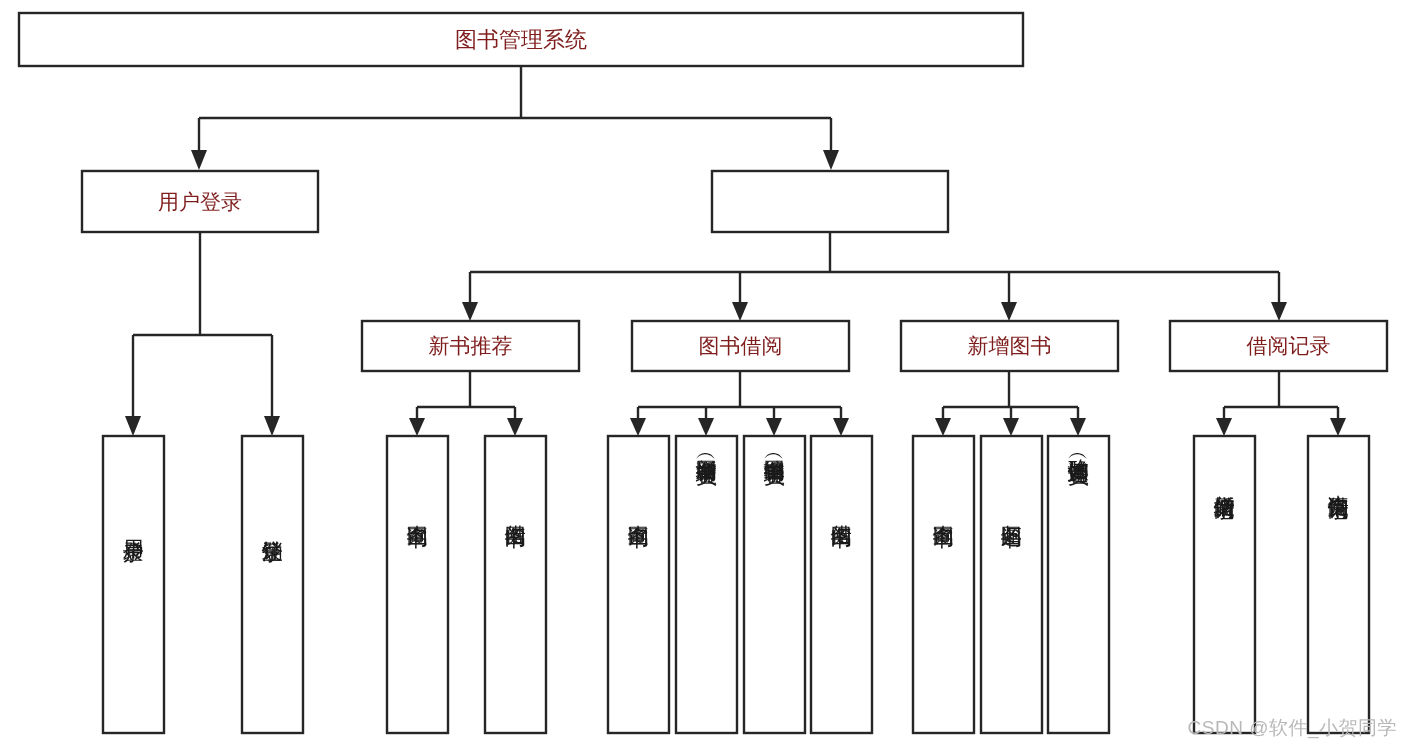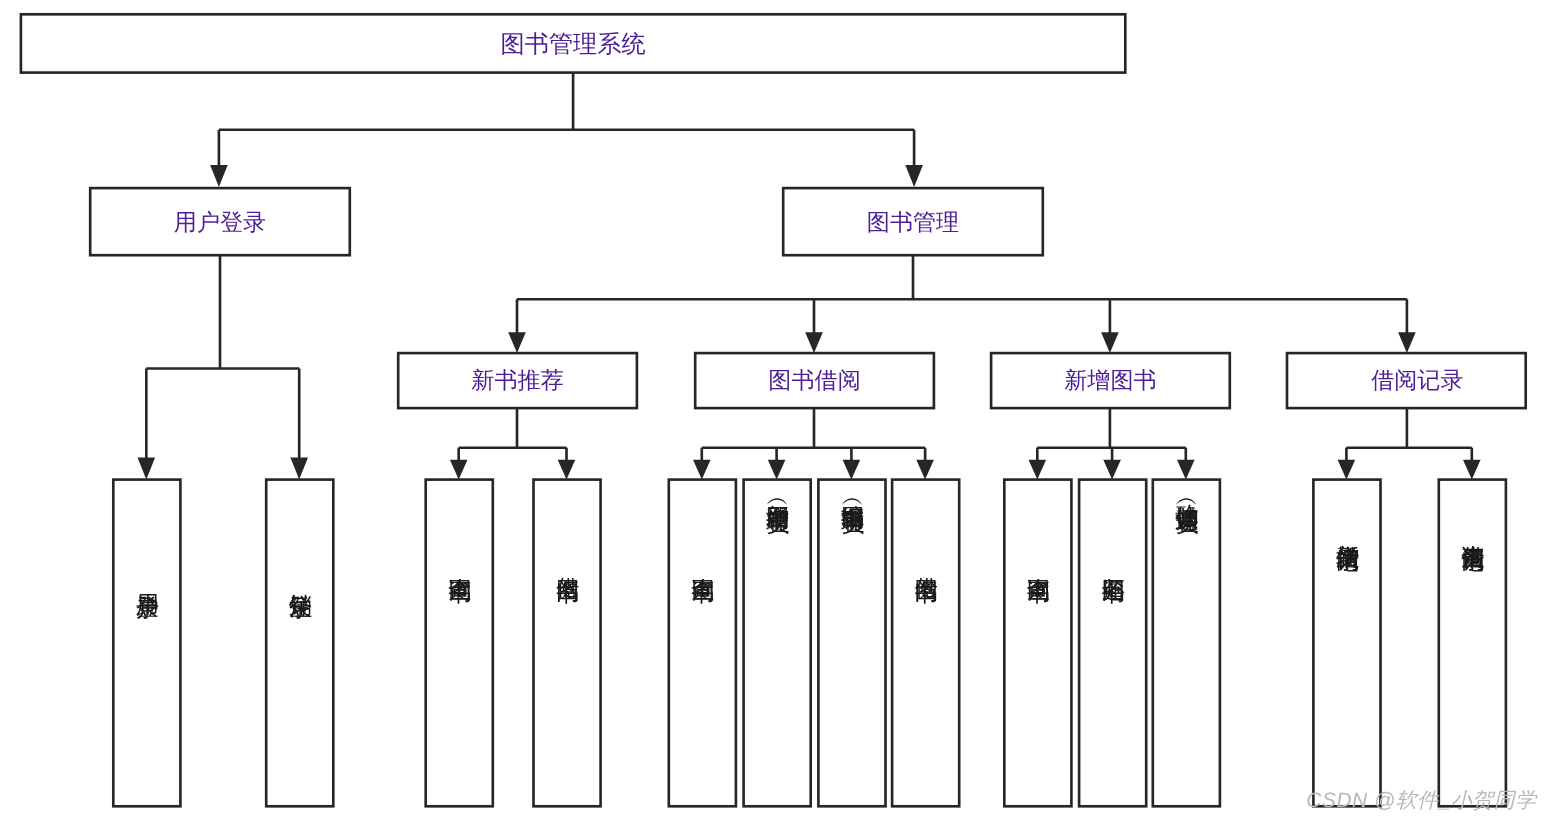--- a/index.html
+++ b/index.html
@@ -58,38 +58,37 @@
     white-space: nowrap;
     pointer-events: none;
   }
   .box-label-h {
     position: absolute;
     display: flex;
     align-items: center;
     justify-content: center;
     font-family: Liberation Sans, sans-serif;
     font-size: 21px;
-    color: #4c1d95;
+    color: #7f1d1d;
     white-space: nowrap;
     pointer-events: none;
   }
   .box-label-h.root-label {
     font-size: 22px;
   }
   #watermark {
     position: absolute;
     right: 8px;
     bottom: 6px;
     font-family: "Liberation Sans", "DejaVu Sans", sans-serif;
     font-size: 19px;
     color: #b8b8b8;
     letter-spacing: 0.5px;
     white-space: nowrap;
     user-select: none;
-    font-style: italic;
   }
 </style>
 </head>
 <body>
 
 <div id="diagram-root">
 
   <svg id="diagram-svg" viewBox="0 0 1405 747">
 
     <rect class="node-box" x="19" y="13" width="1004" height="53"></rect>
@@ -177,21 +176,20 @@
     <rect class="node-box" x="1048" y="436" width="61" height="297"></rect>
 
     <rect class="node-box" x="1194" y="436" width="61" height="297"></rect>
     <rect class="node-box" x="1308" y="436" width="61" height="297"></rect>
 
   </svg>
 
   <div class="box-label-h root-label" style="left:19px; top:13px; width:1004px; height:53px;">图书管理系统</div>
 
   <div class="box-label-h" style="left:82px; top:171px; width:236px; height:61px;">用户登录</div>
-  <div class="box-label-h" style="left:712px; top:171px; width:236px; height:61px;">图书管理</div>
 
   <div class="box-label-h" style="left:362px; top:321px; width:217px; height:50px;">新书推荐</div>
   <div class="box-label-h" style="left:632px; top:321px; width:217px; height:50px;">图书借阅</div>
   <div class="box-label-h" style="left:901px; top:321px; width:217px; height:50px;">新增图书</div>
   <div class="box-label-h" style="left:1170px; top:321px; width:237px; height:50px;">借阅记录</div>
 
   <div class="leaf-label" style="left:103px; top:436px; width:61px; height:297px; padding-top:87px;">用户登录</div>
   <div class="leaf-label" style="left:242px; top:436px; width:61px; height:297px; padding-top:87px;">注销登录</div>
 
   <div class="leaf-label" style="left:387px; top:436px; width:61px; height:297px; padding-top:72px;">查询图书</div>

